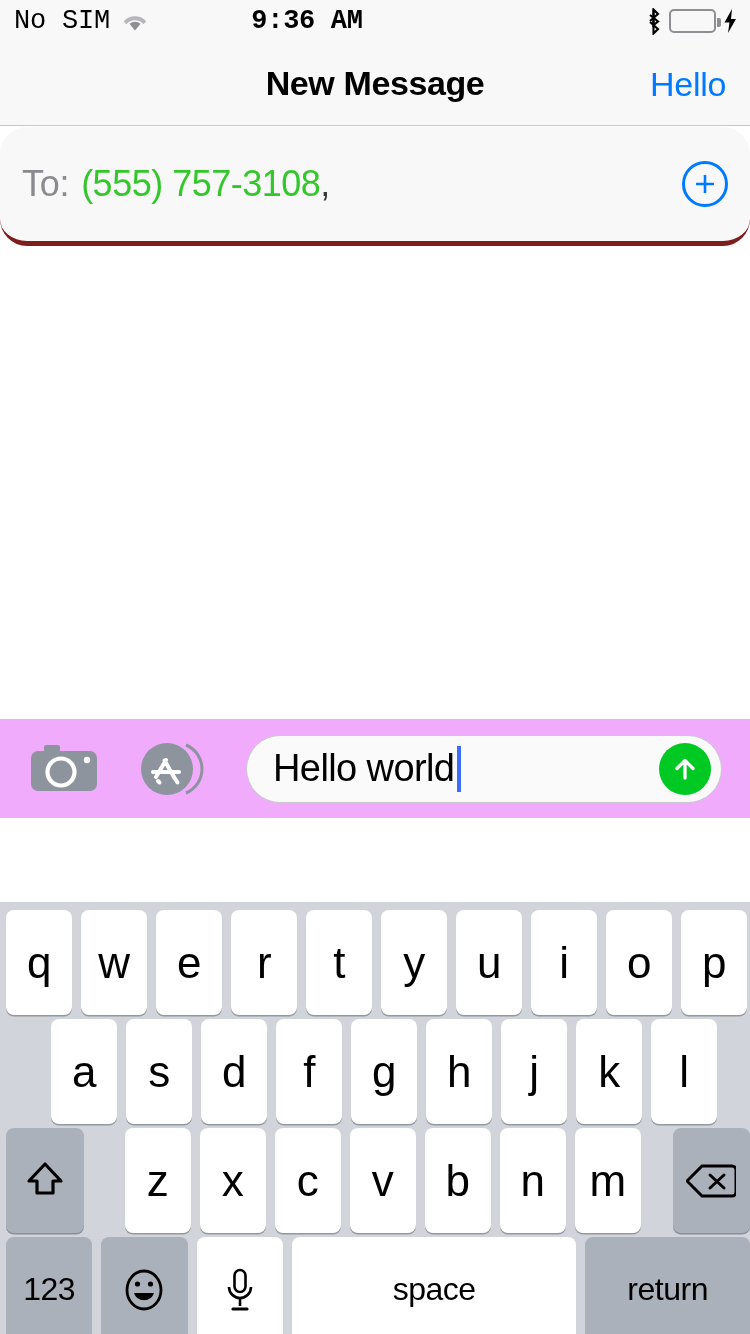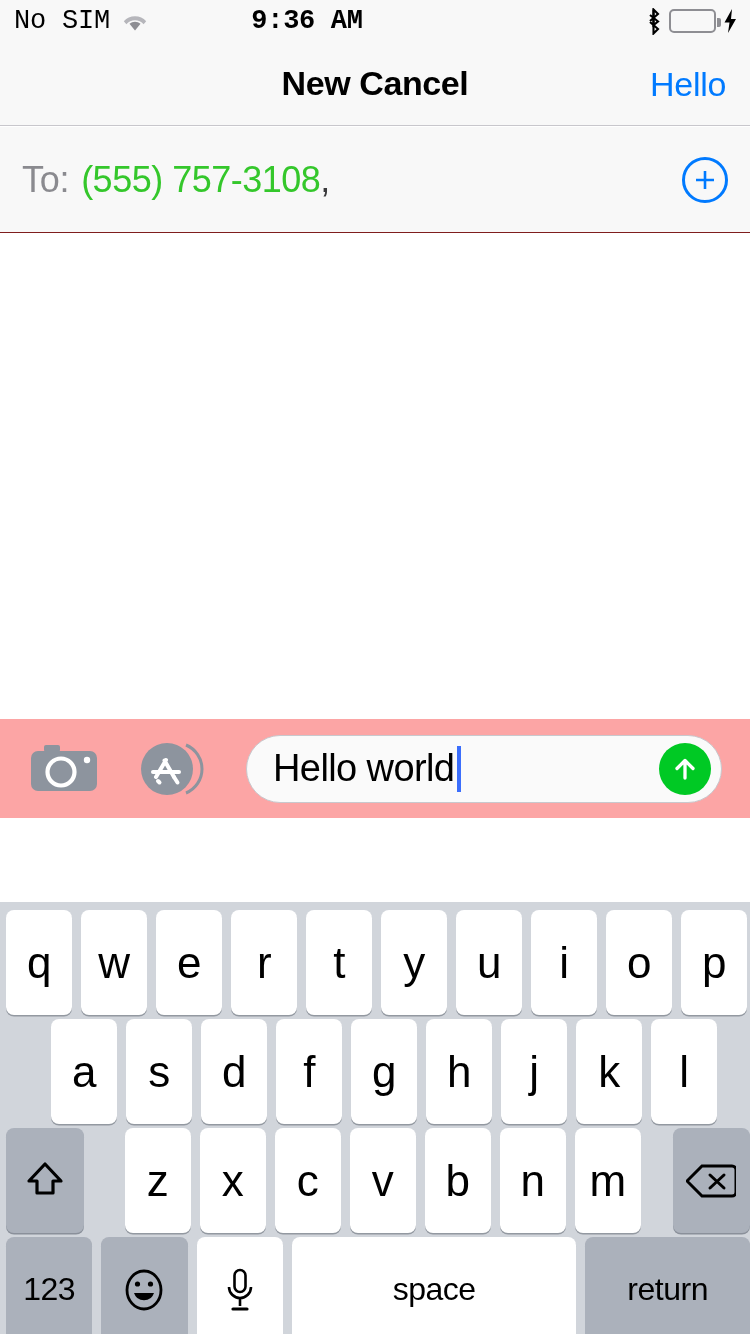--- a/index.html
+++ b/index.html
@@ -65,23 +65,24 @@
     font-size: 34px; font-weight: bold; color: #000; letter-spacing: -0.4px;
   }
   .nav-cancel {
     position: absolute; right: 24px; top: 50%; transform: translateY(-50%);
     font-size: 34px; color: #007aff; letter-spacing: -0.3px;
   }
 
   
   .to-bar {
     position: absolute; left: 0; top: 127px;
-    width: 750px; height: 106px;
+    width: 750px; height: 119px;
     background: #f8f8f8;
-    border-bottom: 1px solid #7f1d1d;
+    border-bottom: 5px solid #7f1d1d;
+    border-radius: 27px;
   }
   .to-row {
     position: absolute; left: 22px; top: 50%; transform: translateY(-50%);
     display: flex; align-items: baseline;
   }
   .to-label { font-size: 36px; color: #8a8a8f; letter-spacing: -0.3px; }
   .to-value { font-size: 36px; color: #34c72b; letter-spacing: -0.5px; margin-left: 12px; }
   .to-comma { font-size: 36px; color: #3a3a3c; }
   .add-contact {
     position: absolute; right: 22px; top: 50%; transform: translateY(-50%);
@@ -94,21 +95,21 @@
   .message-area {
     position: absolute; left: 0; top: 252px;
     width: 750px; height: 467px;
     background: #ffffff;
   }
 
   
   .input-toolbar {
     position: absolute; left: 0; top: 719px;
     width: 750px; height: 99px;
-    background: #fca5a5;
+    background: #f0abfc;
     display: flex; align-items: center;
   }
   .camera-btn {
     position: absolute; left: 30px; top: 50%; transform: translateY(-50%);
   }
   .appstore-btn {
     position: absolute; left: 138px; top: 50%; transform: translateY(-50%);
   }
   .msg-field {
     position: absolute; left: 246px; top: 50%; transform: translateY(-50%);
@@ -225,21 +226,21 @@
       </span>
       <span>
         <svg width="15" height="26" viewBox="0 0 15 26">
           <path d="M9 1 L1.5 14.5 L6.5 14.5 L5 25 L13 11 L8 11 Z" fill="#000"></path>
         </svg>
       </span>
     </div>
   </div>
 
   <div class="nav-bar">
-    <span class="nav-title">New Cancel</span>
+    <span class="nav-title">New Message</span>
     <span class="nav-cancel">Hello</span>
   </div>
 
   <div class="to-bar">
     <div class="to-row">
       <span class="to-label">To:</span>
       <span class="to-value">(555) 757-3108</span>
       <span class="to-comma">,</span>
     </div>
     <div class="add-contact">

